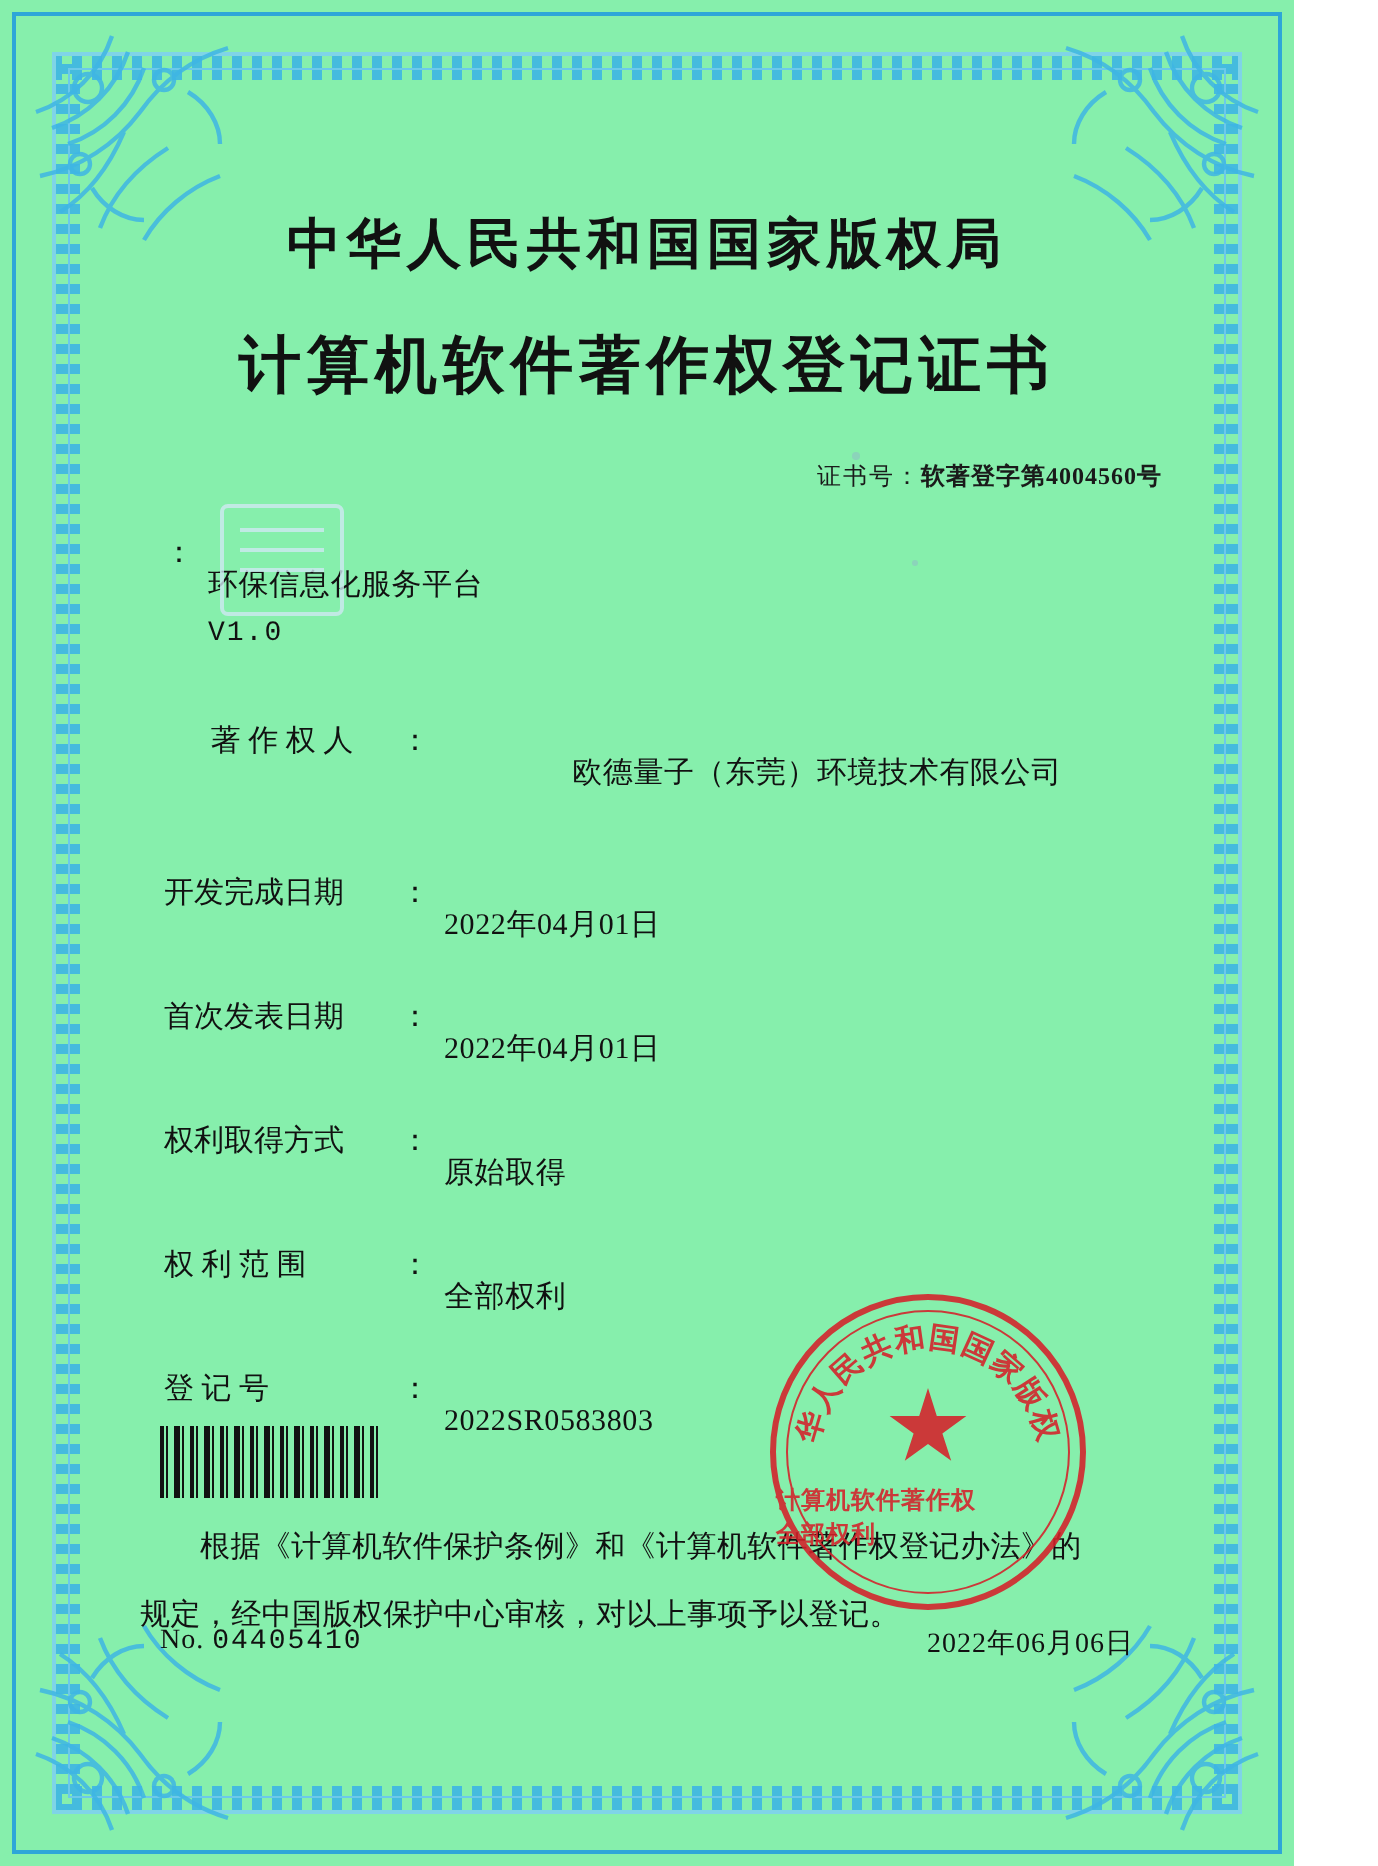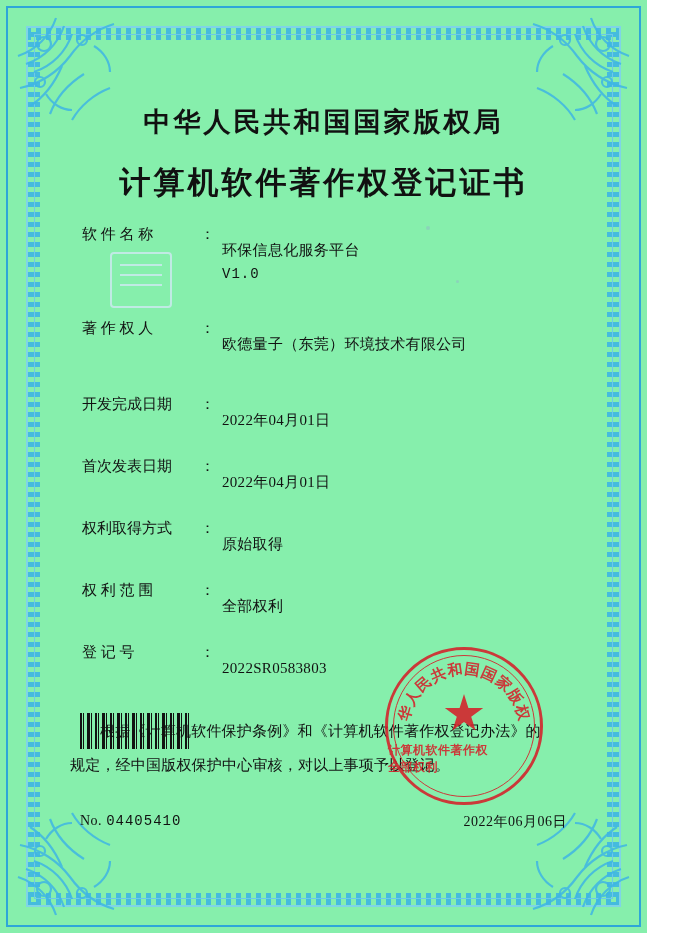--- a/index.html
+++ b/index.html
@@ -146,21 +146,21 @@
     margin-top: 16px;
   }
   .field-value .line2 {
     display: block;
     font-family: "Liberation Mono", monospace;
     font-size: 14px;
     letter-spacing: 1px;
   }
 
   .gap-lg { margin-top: 36px; }
-  .gap-md { margin-top: 30px; }
+  .gap-md { margin-top: 30px; text-align: center; }
 
   .row-spaced { margin-bottom: 22px; }
 
   .statement {
     margin-top: 34px;
     padding-left: 18px;
     padding-right: 12px;
     font-size: 15px;
     line-height: 34px;
     color: #111111;
@@ -356,25 +356,27 @@
 
   <div class="content">
 
     <div class="watermark"></div>
     <div class="speck" style="left:374px; top:170px; width:4px; height:4px;"></div>
     <div class="speck" style="left:404px; top:224px; width:3px; height:3px;"></div>
 
     <div class="title-main">中华人民共和国国家版权局</div>
     <div class="title-sub">计算机软件著作权登记证书</div>
 
+    <div class="cert-no">
+      <span class="label">证书号：</span><span class="value">软著登字第4004560号</span>
+    </div>
 
     <div class="field-block">
 
       <div class="field-row">
-        <span class="field-label">软 件 名 称</span>
         <span class="field-colon">：</span>
         <span class="field-value">
           <span>环保信息化服务平台</span>
           <span class="line2">V1.0</span>
         </span>
       </div>
 
       <div class="field-row gap-md">
         <span class="field-label">著 作 权 人</span>
         <span class="field-colon">：</span>

